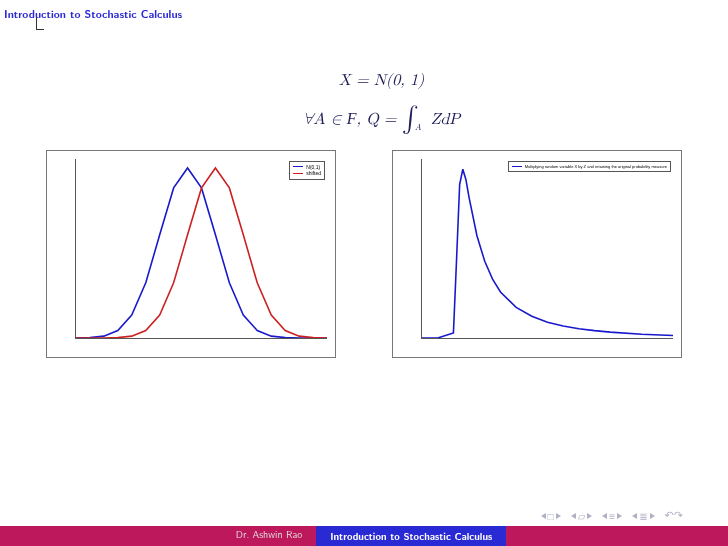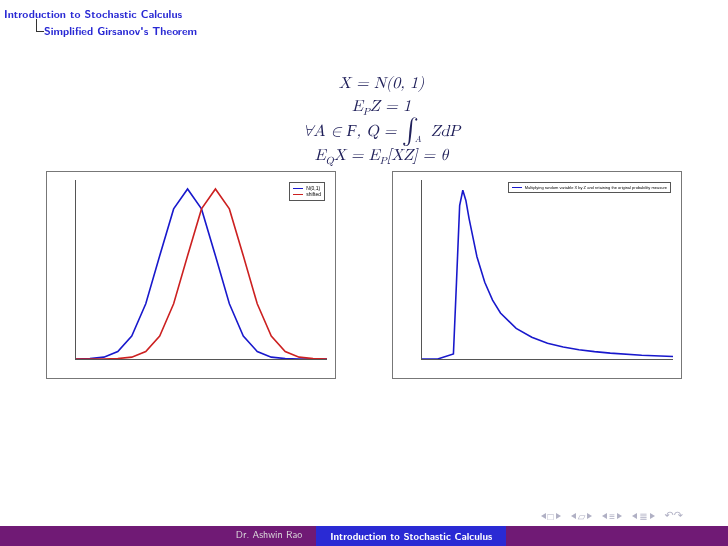--- a/index.html
+++ b/index.html
@@ -23,21 +23,21 @@
   .indent2 { margin-left: 24px; }
 
   .math {
     font-family: "Latin Modern Math", "STIX Two Math", "Cambria Math", Georgia, serif;
     font-style: italic;
     color: #20205a;
     text-align: center;
   }
   .rm { font-style: normal; }
   .math-block { margin: 0 auto; width: 100%; }
-  .mline { margin: 4px 0; font-size: 16px; padding-left: 35px; }
+  .mline { margin: 20px 0; font-size: 16px; padding-left: 35px; }
   .sup { font-size: 0.65em; vertical-align: super; position: relative; }
   .sub { font-size: 0.65em; vertical-align: sub; }
   .frac { display: inline-block; vertical-align: middle; text-align: center; font-size: 0.55em; line-height: 1; position: relative; top: -1px; }
   .frac .num { display: block; border-bottom: 0.6px solid #20205a; padding: 0 1px; }
   .frac .den { display: block; padding: 0 1px; }
   .bigint {
     font-style: normal;
     font-size: 1.6em;
     display: inline-block;
     vertical-align: middle;
@@ -63,21 +63,21 @@
     position: absolute; top: 10px; right: 10px;
     border: 0.5px solid #555; background: #fff;
     font-size: 5px; padding: 2px 3px; line-height: 1.3;
     font-family: Helvetica, Arial, sans-serif;
   }
   .legend .item { display: flex; align-items: center; gap: 3px; }
   .swatch { width: 10px; height: 0; border-top: 1.2px solid; }
 
   .footer {
     position: absolute; left: 0; right: 0; bottom: 0; height: 20px;
-    background: #701a75; color: #fff;
+    background: #be185d; color: #fff;
     display: flex; align-items: center; justify-content: center;
     font-size: 10px;
   }
   .footer .author { background: transparent; color: #ddd; padding: 0 14px; }
   .footer .title { background: #2a2ad4; height: 100%; display: flex; align-items: center; padding: 0 14px; font-weight: bold; }
   .footer .title::after { content: ""; }
   .footer-wrap { display: flex; height: 100%; align-items: stretch; }
 
   .navbar {
     position: absolute; right: 46px; bottom: 24px;
@@ -96,36 +96,29 @@
 
   svg { display: block; }
 </style>
 </head>
 <body>
 
 <div class="outline">
   <div class="lvl0">Introduction to Stochastic Calculus</div>
   <div class="line indent2">
     <span class="elbow"></span>
-    <span class="lvl2">Simplified Girsanov's Theorem</span>
   </div>
 </div>
 
 <div class="math math-block" style="margin-top:36px;">
   <div class="mline">
     <span>X = N(0, 1)</span>
   </div>
   <div class="mline">
-    <span>E</span><span class="sub">P</span><span>Z = 1</span>
-  </div>
-  <div class="mline">
     <span>∀A ∈ </span><span class="scriptF">F</span><span>, Q = </span><span class="bigint rm">∫</span><span class="intsub">A</span><span> ZdP</span>
-  </div>
-  <div class="mline">
-    <span>E</span><span class="sub">Q</span><span>X = E</span><span class="sub">P</span><span>[XZ] = θ</span>
   </div>
 </div>
 
 <div class="chart-row">
   <div class="chart-box">
     <div class="axis-frame">
       <svg id="svg-left" width="100%" height="100%" viewBox="0 0 254 182" preserveAspectRatio="none">
           <path d="M 0.0 182.0 L 14.1 181.6 L 28.2 180.1 L 42.3 174.4 L 56.4 158.6 L 70.6 125.9 L 84.7 77.1 L 98.8 29.4 L 112.9 9.1 L 127.0 29.4 L 141.1 77.1 L 155.2 125.9 L 169.3 158.6 L 183.4 174.4 L 197.6 180.1 L 211.7 181.6 L 225.8 182.0 L 239.9 182.0 L 254.0 182.0" fill="none" stroke="#1818cc" stroke-width="1.6"></path>
           <path d="M 0.0 182.0 L 14.1 182.0 L 28.2 182.0 L 42.3 181.6 L 56.4 180.1 L 70.6 174.4 L 84.7 158.6 L 98.8 125.9 L 112.9 77.1 L 127.0 29.4 L 141.1 9.1 L 155.2 29.4 L 169.3 77.1 L 183.4 125.9 L 197.6 158.6 L 211.7 174.4 L 225.8 180.1 L 239.9 181.6 L 254.0 182.0" fill="none" stroke="#cc2020" stroke-width="1.6"></path>
         </svg>

